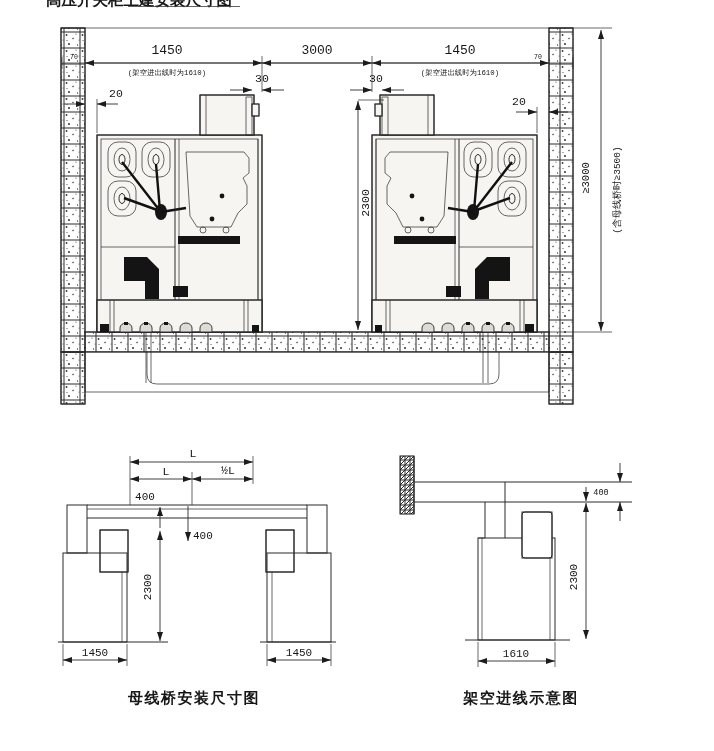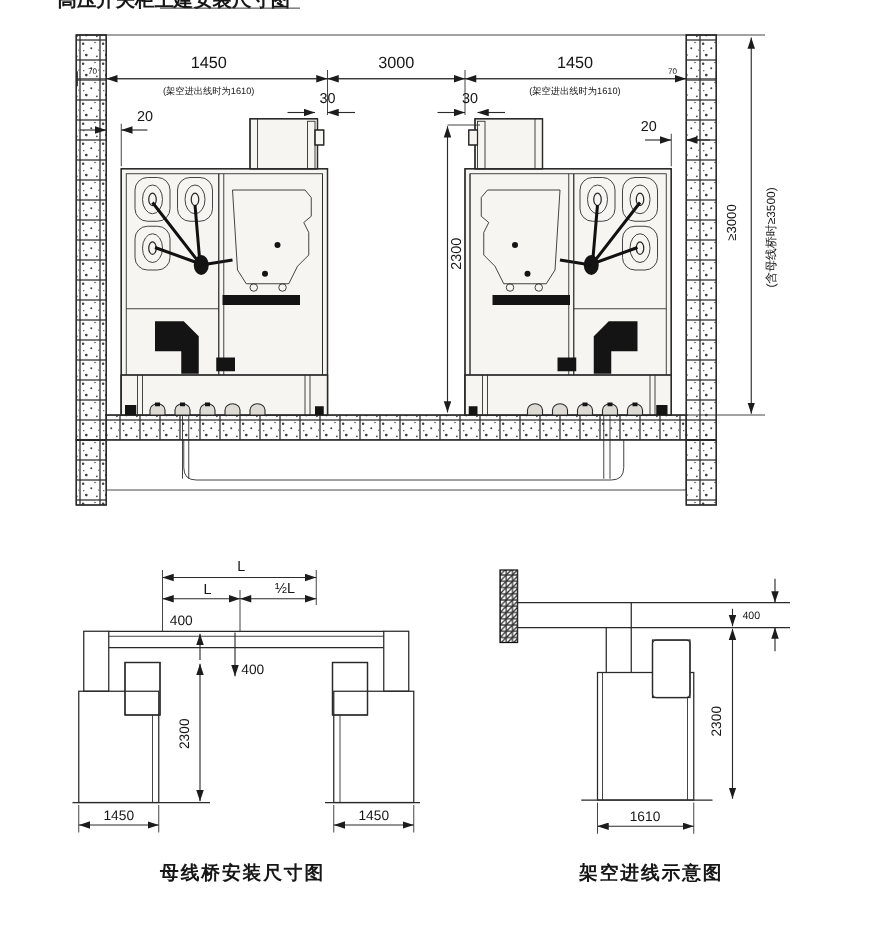--- a/index.html
+++ b/index.html
@@ -1,17 +1,17 @@
 <!DOCTYPE html>
 <html><head>
 <meta charset="utf-8">
 <style>
   html,body{margin:0;padding:0;background:#ffffff;}
   .page{position:relative;width:714px;height:751px;background:#ffffff;overflow:hidden;
-        font-family:Liberation Sans, sans-serif;}
+        font-family:Liberation Mono, monospace;}
   #dwg{position:absolute;left:0;top:0;}
   #dwg line,#dwg path,#dwg rect,#dwg circle,#dwg ellipse,#dwg polygon{
         stroke:#2a2a2a;stroke-width:1;fill:none;}
   #dwg .thin{stroke-width:0.7;}
   #dwg .dim{stroke-width:0.9;}
   #dwg .hair{stroke-width:0.8;stroke:#3a3a3a;}
   #dwg .thick{stroke:#111;stroke-width:2.4;}
   #dwg .ink{fill:#141414;stroke:none;}
   #dwg .paper{fill:#f6f5f2;}
   #dwg .white{fill:#ffffff;}

